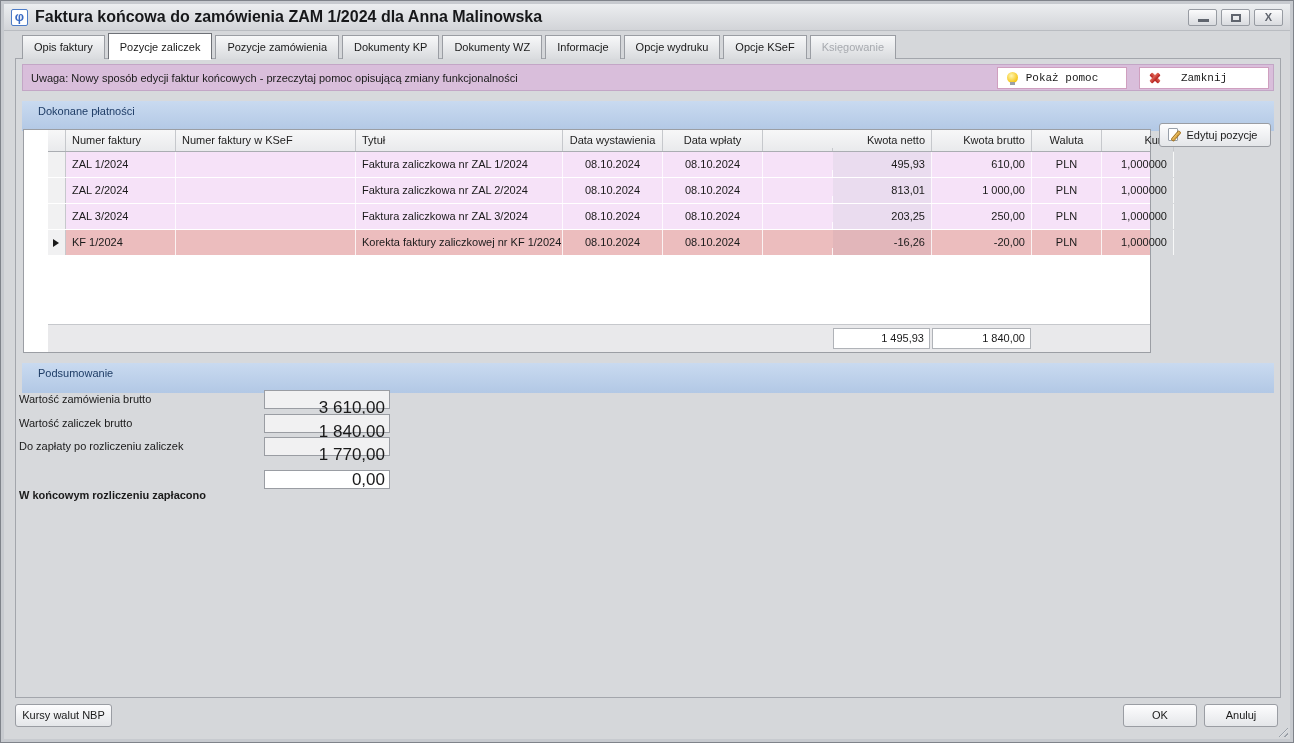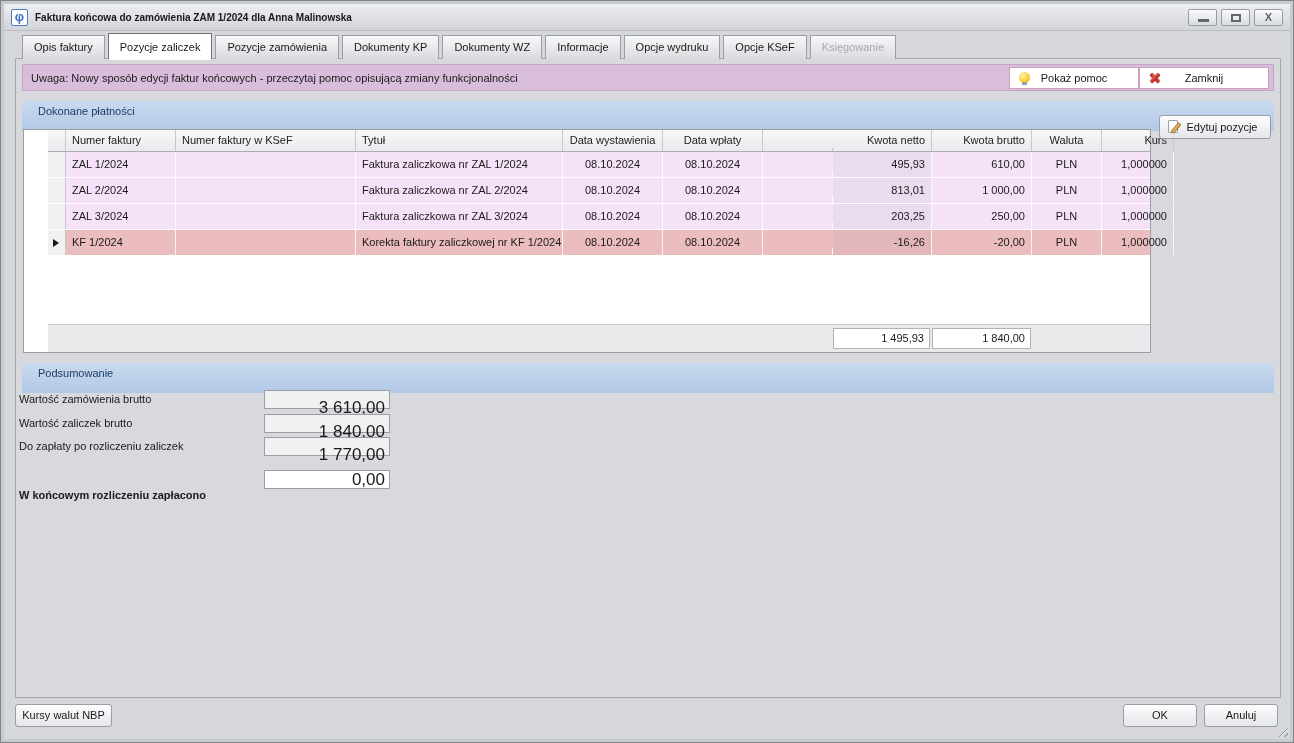--- a/index.html
+++ b/index.html
@@ -16,21 +16,21 @@
   .titlebar {
     position:absolute; top:3px; left:3px; right:3px; height:27px;
     background:linear-gradient(#eceef0,#d2d4d8);
     border-bottom:1px solid #b9bcc1;
     display:flex; align-items:center; padding:0 7px; gap:7px;
   }
   .app-icon {
     width:17px; height:17px; background:#fff; border:1px solid #4d7cc7; border-radius:2px;
     color:#3a6bc4; font-weight:bold; font-size:13px; line-height:14px; text-align:center;
   }
-  .title-text { font-weight:bold; font-size:10px; color:#17181a; }
+  .title-text { font-weight:bold; font-size:16px; color:#17181a; }
   .win-controls { margin-left:auto; display:flex; gap:4px; }
   .winbtn {
     width:29px; height:17px; background:linear-gradient(#fbfbfc,#d9dbdf);
     border:1px solid #979ba2; border-radius:2px; position:relative; cursor:default;
   }
   .winbtn .g-min { position:absolute; left:9px; bottom:3px; width:11px; height:3px; background:#60656e; }
   .winbtn .g-max { position:absolute; left:9px; top:4px; width:10px; height:8px; border:2px solid #60656e; }
   .winbtn .g-close { position:absolute; inset:0; text-align:center; line-height:15px; font-weight:bold; font-size:11px; color:#60656e; }
   
   .tabs { position:absolute; top:32px; left:21px; height:26px; display:flex; align-items:flex-end; z-index:3; }
@@ -47,21 +47,21 @@
   .tabpage {
     position:absolute; left:14px; top:57px; width:1266px; height:640px;
     background:#d7d9dc; border:1px solid #a3a6ac;
   }
   
   .notice {
     position:absolute; left:6px; top:5px; width:1252px; height:27px;
     background:#d9bedb; border:1px solid #c3a6c6;
     display:flex; align-items:center; padding:0 4px 0 8px;
   }
-  .notice-buttons { margin-left:auto; display:flex; gap:0; }
+  .notice-buttons { margin-left:auto; display:flex; gap:12px;font-family:Liberation Mono, monospace; }
   .notice-btn {
     width:130px; height:22px; background:#fff; border:1px solid #cf9fbf;
     position:relative; text-align:center; line-height:20px; cursor:default;
   }
   .bulb-icon { position:absolute; left:9px; top:4px; width:11px; height:11px;
     background:radial-gradient(circle at 40% 35%, #fff6b0, #f5c518 70%, #c79405);
     border-radius:50%; }
   .bulb-icon::after { content:""; position:absolute; left:3px; top:10px; width:5px; height:3px; background:#9aa0a8; }
   .redx-icon { position:absolute; left:8px; top:3px; width:14px; height:14px; }
   .redx-icon::before, .redx-icon::after {
@@ -109,21 +109,21 @@
   .tf-box { position:absolute; top:3px; height:21px; background:#fff; border:1px solid #b0b3b8;
     text-align:right; padding:0 5px; line-height:19px; }
   .tf-netto { left:785px; width:97px; }
   .tf-brutto { left:884px; width:99px; }
   
   .btn {
     background:linear-gradient(#fdfdfe,#e4e6e9);
     border:1px solid #9a9da3; border-radius:3px;
     text-align:center; cursor:default; color:#1a1a1a;
   }
-  .edit-btn { position:absolute; left:1143px; top:56px; width:112px; height:24px; line-height:22px; padding-left:14px; }
+  .edit-btn { position:absolute; left:1143px; top:64px; width:112px; height:24px; line-height:22px; padding-left:14px; }
   .pencil-icon { position:absolute; left:8px; top:4px; width:14px; height:15px; }
   .pencil-icon .page { position:absolute; left:0; top:0; width:10px; height:13px; background:#fff; border:1px solid #98a0aa; border-radius:1px; }
   .pencil-icon .pencil { position:absolute; left:6px; top:2px; width:4px; height:12px;
     background:linear-gradient(90deg,#f2cc6e,#d8951f); border:1px solid #a8741a; border-radius:1px; transform:rotate(40deg); }
   
   .sum-label { position:absolute; left:3px; height:19px; line-height:19px; }
   .sum-label--bold { font-weight:bold;margin-top:16px; }
   .sum-field {
     position:absolute; left:248px; width:126px; height:19px;
     background:#f1f1f2; border:1px solid #9a9da3;

